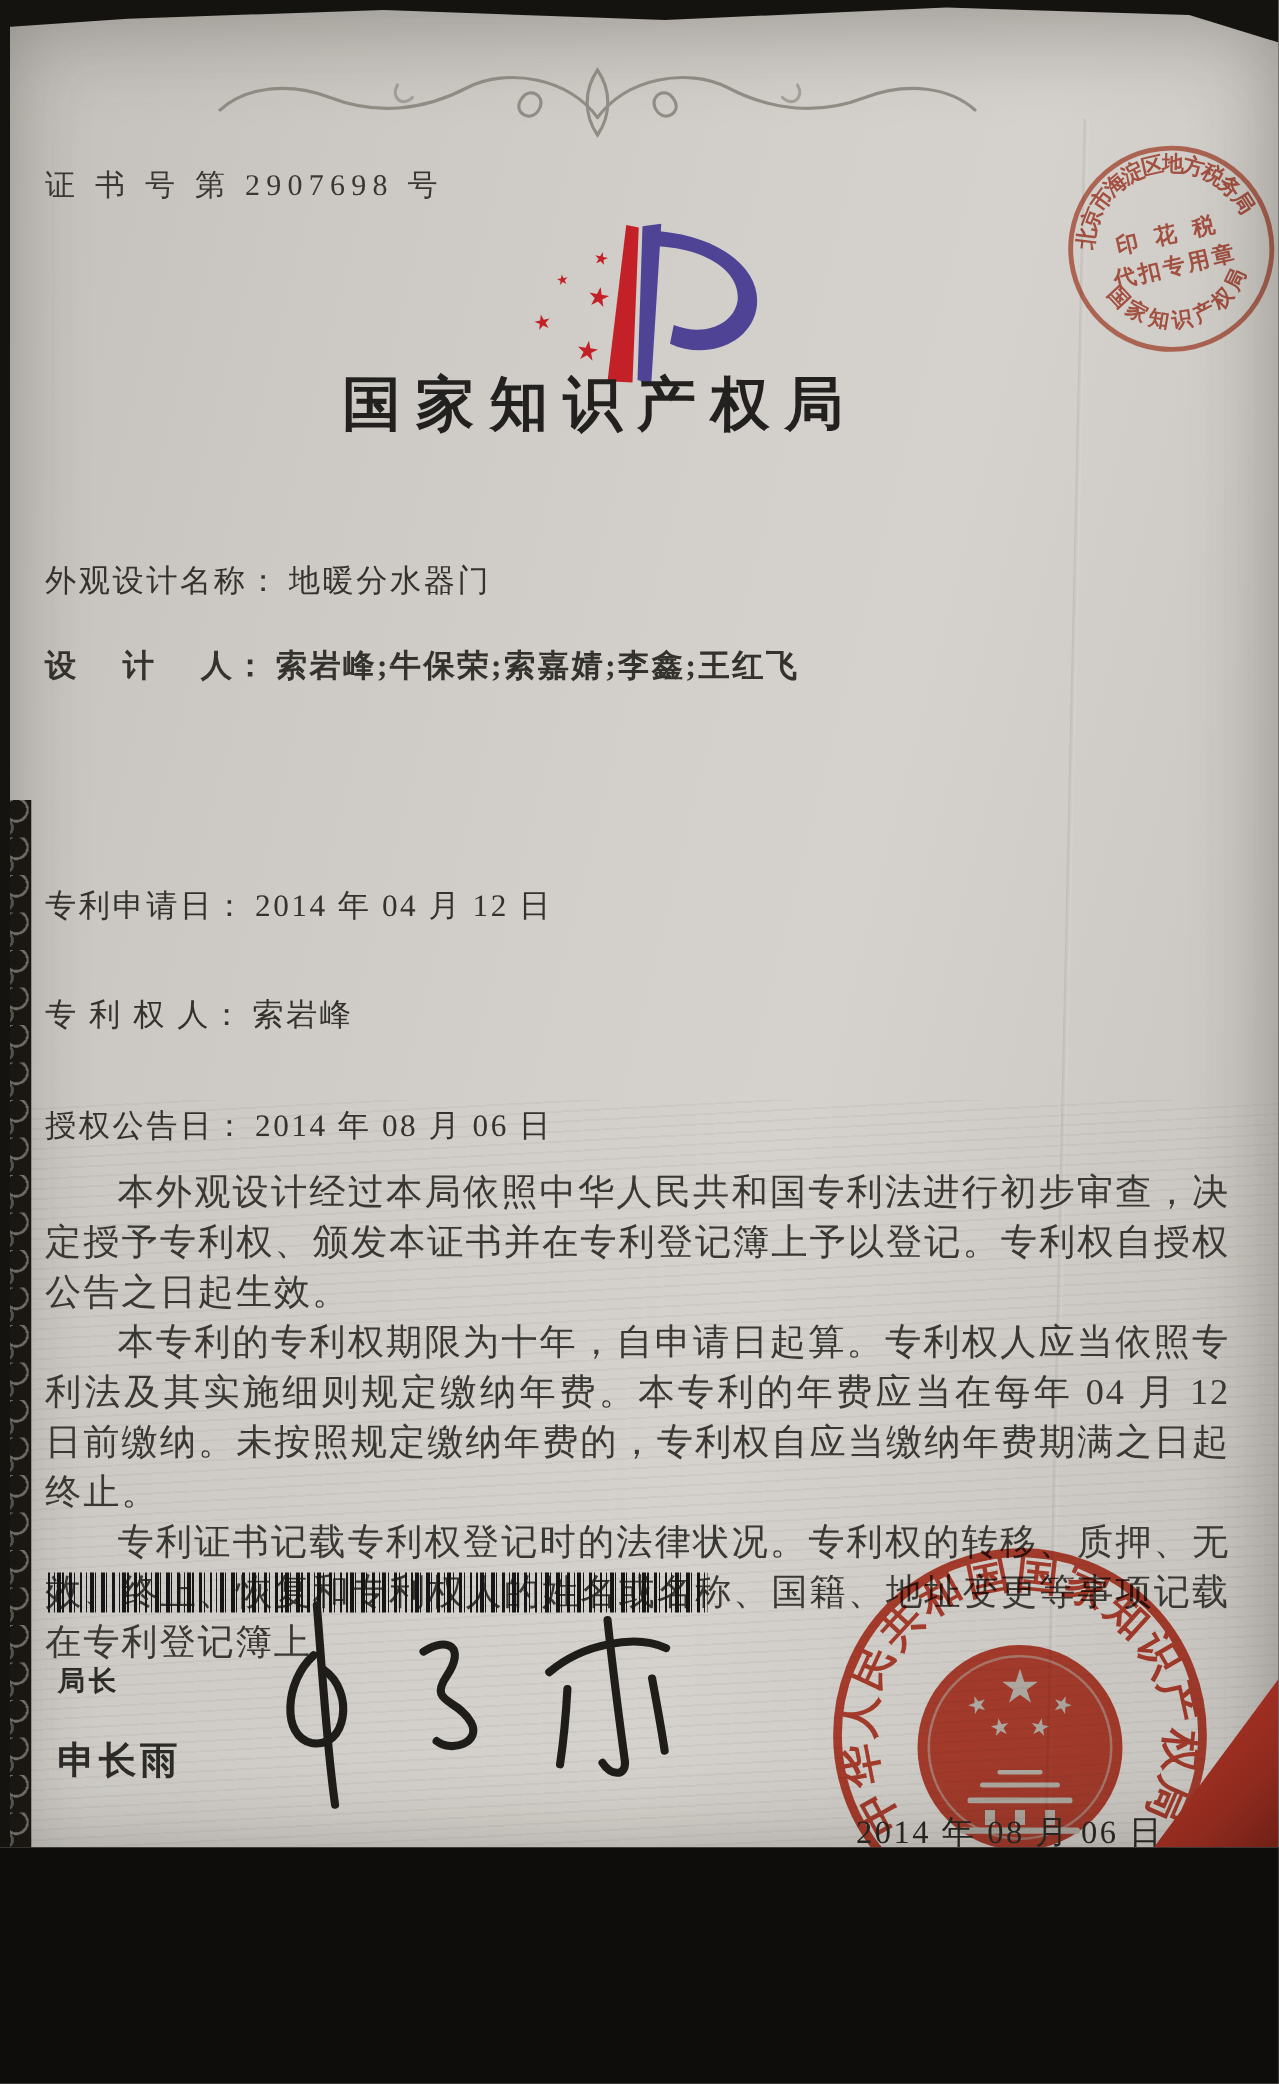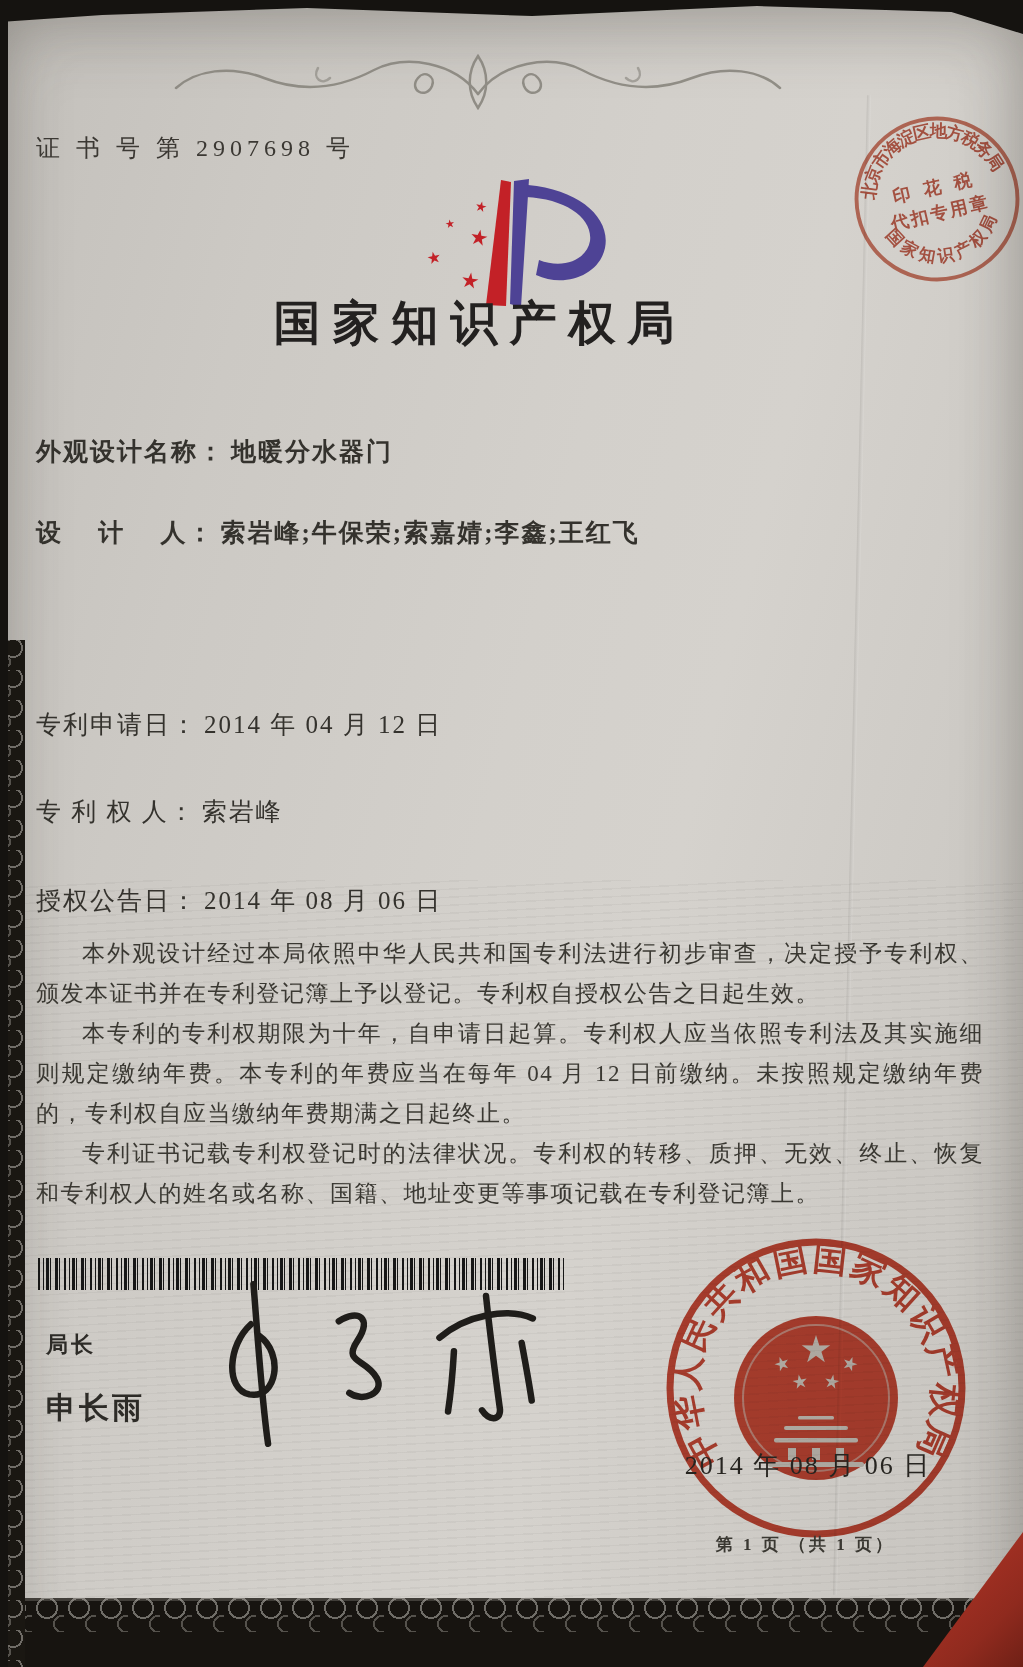--- a/index.html
+++ b/index.html
@@ -1,16 +1,16 @@
 <!DOCTYPE html>
 <html><head>
 <meta charset="utf-8">
 <style>
   html,body{margin:0;padding:0;background:#0e0d0b;}
-  .page{position:relative;width:1023px;height:1667px;overflow:hidden;
+  .page{position:relative;width:1023px;height:1478px;overflow:hidden;
         font-family:"Liberation Serif","DejaVu Serif",serif;
         background:linear-gradient(104deg,#c3c0bb 0%,#ccc9c4 22%,#d3d0cb 48%,#d5d2cd 62%,#cdcac5 82%,#c6c3be 100%);}
   .paper-shade{position:absolute;inset:0;z-index:1;pointer-events:none;
         box-shadow:inset 0 0 70px rgba(60,58,52,.28), inset 0 40px 60px rgba(70,68,62,.18);}
   .texture{position:absolute;left:0;right:0;top:880px;bottom:0;z-index:1;pointer-events:none;
         background:repeating-linear-gradient(177deg, rgba(104,102,98,.07) 0 1.5px, transparent 1.5px 8px);}
   .crease{position:absolute;left:850px;top:95px;width:4px;height:1500px;z-index:2;pointer-events:none;
         background:linear-gradient(to right, rgba(40,38,34,.10), rgba(255,255,255,.14));transform:rotate(1.3deg);}
 
   
@@ -40,26 +40,26 @@
   .logo{position:absolute;left:378px;top:154px;z-index:4;}
   .title{position:absolute;left:120px;top:292px;width:720px;z-index:5;text-align:center;
         font-size:47px;font-weight:bold;letter-spacing:12px;color:#232120;}
 
   
   .tax-stamp{position:absolute;left:842px;top:104px;width:190px;height:190px;z-index:6;
         transform:rotate(-13deg);opacity:.88;mix-blend-mode:multiply;}
 
   
   .field{position:absolute;left:36px;z-index:4;font-size:25px;color:#34322d;letter-spacing:2px;white-space:nowrap;}
-  .f0{top:435px;font-weight:bold;} .f1{top:516px;font-weight:bold;} .f2{top:622px;} .f3{top:708px;} .f4{top:795px;} .f5{top:884px;}
+  .f0{top:448px;} .f1{top:516px;font-weight:bold;} .f2{top:622px;} .f3{top:708px;} .f4{top:795px;} .f5{top:884px;}
   .field .fv{margin-left:6px;}
 
   
   .body-text{position:absolute;left:36px;top:934px;width:948px;z-index:4;
-        font-size:23px;line-height:40px;letter-spacing:1.5px;color:#3a3832;text-align:justify;}
+        font-size:29px;line-height:40px;letter-spacing:1.5px;color:#3a3832;text-align:justify;}
   .body-text p{margin:0;text-indent:2em;}
 
   
   .barcode{position:absolute;left:38px;top:1258px;width:528px;height:32px;z-index:5;
         background:repeating-linear-gradient(90deg,
           #161616 0 2px, transparent 2px 5px,
           #161616 5px 6px, transparent 6px 8px,
           #161616 8px 11px, transparent 11px 12px,
           #161616 12px 13px, transparent 13px 17px,
           #161616 17px 20px, transparent 20px 21px,

